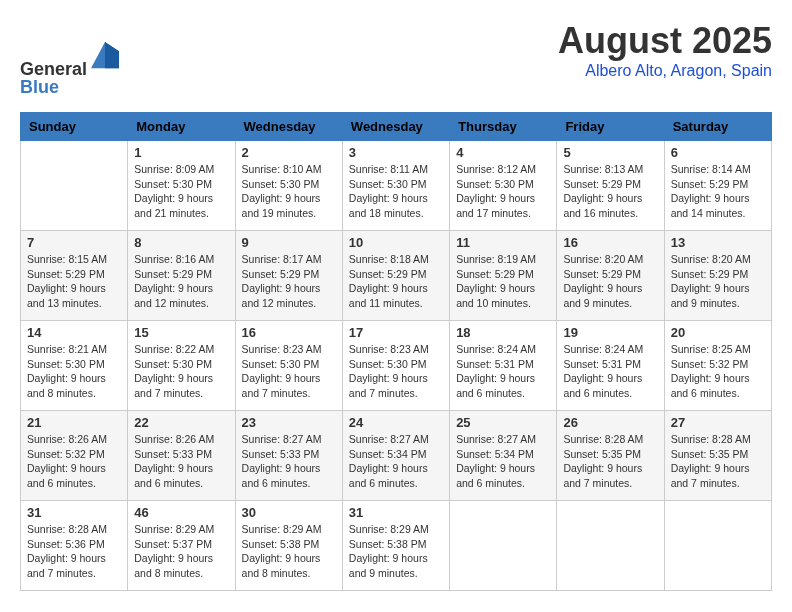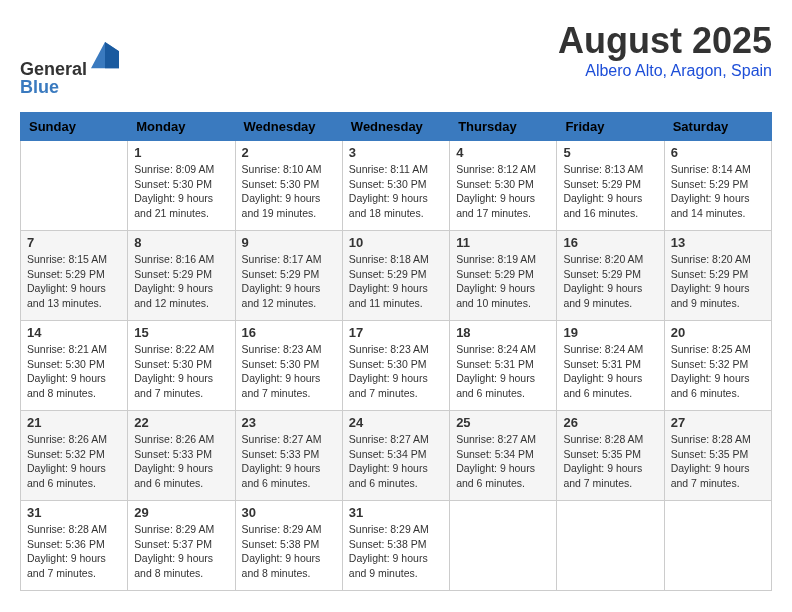--- a/index.html
+++ b/index.html
@@ -248,21 +248,21 @@
           <span class="day-number">27</span>
           <div class="day-info">Sunrise: 8:28 AM<br>Sunset: 5:35 PM<br>Daylight: 9 hours and 7 minutes.</div>
         </td>
       </tr>
       <tr>
         <td>
           <span class="day-number">31</span>
           <div class="day-info">Sunrise: 8:28 AM<br>Sunset: 5:36 PM<br>Daylight: 9 hours and 7 minutes.</div>
         </td>
         <td>
-          <span class="day-number">29</span>
+          <span class="day-number">46</span>
           <div class="day-info">Sunrise: 8:29 AM<br>Sunset: 5:37 PM<br>Daylight: 9 hours and 8 minutes.</div>
         </td>
         <td>
           <span class="day-number">30</span>
           <div class="day-info">Sunrise: 8:29 AM<br>Sunset: 5:38 PM<br>Daylight: 9 hours and 8 minutes.</div>
         </td>
         <td>
           <span class="day-number">31</span>
           <div class="day-info">Sunrise: 8:29 AM<br>Sunset: 5:38 PM<br>Daylight: 9 hours and 9 minutes.</div>
         </td>

